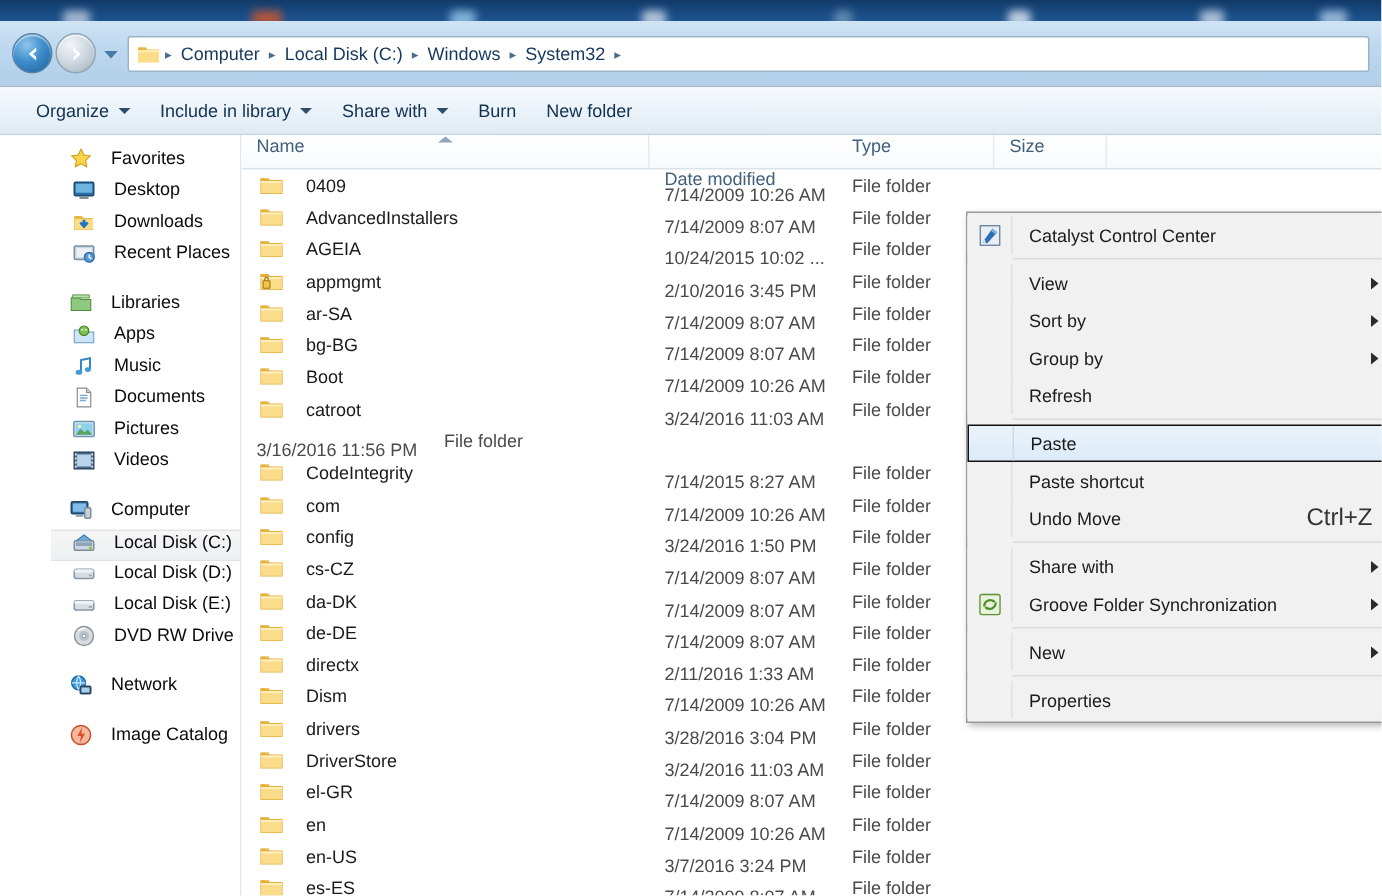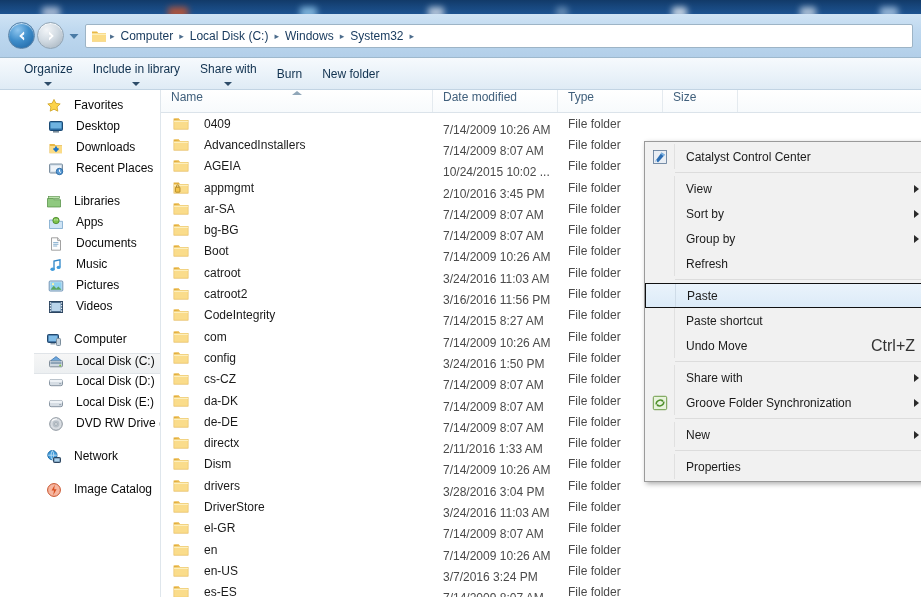--- a/index.html
+++ b/index.html
@@ -76,21 +76,21 @@
   
   .toolbar {
     height: 32px; width: 100%;
     background: linear-gradient(180deg,#f6fafd 0%, #eaf2f9 55%, #dfebf5 100%);
     border-bottom: 1px solid #c2d4e3;
     display: flex; align-items: center; padding-left: 14px;
   }
   .tbitem {
     font-size: 12px; color: #10314f; padding: 4px 9px;
     display: flex; align-items: center; gap: 6px; white-space: nowrap;
-    border: 1px solid transparent; border-radius: 2px; flex-direction: column;
+    border: 1px solid transparent; border-radius: 2px;
   }
   .caret-dn {
     width: 0; height: 0; border-left: 4px solid transparent;
     border-right: 4px solid transparent; border-top: 4px solid #2d4c69;
   }
 
   
   .body { display: flex; width: 100%; height: 507px; }
   .nav-pane {
     width: 161px; height: 100%; background: #fff;
@@ -124,21 +124,21 @@
     font-size: 12px; color: #41607c; display: flex; align-items: flex-start;
     padding-left: 10px; border-right: 1px solid #e4eaef; position: relative;
   }
   .sort-arrow {
     position: absolute; left: 50%; top: 1px; margin-left: -5px;
     width: 0; height: 0;
     border-left: 5px solid transparent; border-right: 5px solid transparent;
     border-bottom: 4px solid #8fa6b8;
   }
   .c-name { width: 272px; }
-  .c-date { width: 125px; }
+  .c-date { width: 125px; margin-top: 22px; }
   .c-type { width: 105px; }
   .c-size { width: 75px; }
 
   .rows { position: relative; }
   .row {
     display: flex; align-items: center; height: 21.3px;
     font-size: 12px; color: #1a1a1a; white-space: nowrap;
   }
   .cell-name {
     width: 272px; display: flex; align-items: center; gap: 15px; padding-left: 12px;
@@ -317,33 +317,33 @@
             <span class="nav-ico"><svg width="16" height="16" viewBox="0 0 16 16">
                 <path d="M1.5 5h5l1 1.3H14.5v7.2h-13z" fill="#cfe4f5" stroke="#6a9cc4" stroke-width=".7"></path>
                 <circle cx="8" cy="5.5" r="3.2" fill="#7cc24a" stroke="#3f7a23" stroke-width=".7"></circle>
                 <circle cx="6.9" cy="4.8" r=".6" fill="#fff"></circle>
                 <circle cx="9.1" cy="4.8" r=".6" fill="#fff"></circle>
               </svg></span>
             <span>Apps</span>
           </div>
           <div class="nav-row child">
             <span class="nav-ico"><svg width="16" height="16" viewBox="0 0 16 16">
+                <path d="M6 12.2V4.1l6-1.3v7.4" stroke="#2f86c7" stroke-width="1.3" fill="none"></path>
+                <ellipse cx="4.6" cy="12.2" rx="2.2" ry="1.7" fill="#3f9bdb"></ellipse>
+                <ellipse cx="10.6" cy="10.4" rx="2" ry="1.6" fill="#3f9bdb"></ellipse>
+              </svg></span>
+            <span>Music</span>
+          </div>
+          <div class="nav-row child">
+            <span class="nav-ico"><svg width="16" height="16" viewBox="0 0 16 16">
                 <path d="M3.5 1.8h6.2l2.8 2.8v9.6h-9z" fill="#fdfdfd" stroke="#8a8a8a" stroke-width=".8"></path>
                 <path d="M9.7 1.8v2.8h2.8" fill="#e4e4e4" stroke="#8a8a8a" stroke-width=".8"></path>
                 <path d="M5.2 6.6h5.2M5.2 8.3h5.2M5.2 10h4" stroke="#7aa7c9" stroke-width=".9"></path>
               </svg></span>
             <span>Documents</span>
-          </div>
-          <div class="nav-row child">
-            <span class="nav-ico"><svg width="16" height="16" viewBox="0 0 16 16">
-                <path d="M6 12.2V4.1l6-1.3v7.4" stroke="#2f86c7" stroke-width="1.3" fill="none"></path>
-                <ellipse cx="4.6" cy="12.2" rx="2.2" ry="1.7" fill="#3f9bdb"></ellipse>
-                <ellipse cx="10.6" cy="10.4" rx="2" ry="1.6" fill="#3f9bdb"></ellipse>
-              </svg></span>
-            <span>Music</span>
           </div>
           <div class="nav-row child">
             <span class="nav-ico"><svg width="16" height="16" viewBox="0 0 16 16">
                 <rect x="1.2" y="3" width="13.6" height="10" rx="1" fill="#dce9f5" stroke="#6d93b5"></rect>
                 <rect x="2.4" y="4.2" width="11.2" height="7.6" fill="#8fd0ef"></rect>
                 <path d="M2.4 11.8l3.4-4 2.5 2.6 2.1-2 3.2 3.4z" fill="#5aa55f"></path>
                 <circle cx="5" cy="6.2" r="1.1" fill="#fff6a8"></circle>
               </svg></span>
             <span>Pictures</span>
           </div>
@@ -552,29 +552,20 @@
                     <path d="M1.1 3.6h13.8v1.4H1.1z" fill="#fdefbd"></path>
                     <path d="M0.6 1.6h5.2l1.1 1.4H6.9z" fill="#f0c059"></path>
                   </svg></span>
                 <span>catroot</span>
               </div>
               <div class="cell-date">3/24/2016 11:03 AM</div>
               <div class="cell-type">File folder</div>
               <div class="cell-size"></div>
             </div>
             <div class="row">
-              <div class="cell-name">
-                <span class="folder-ico"><svg width="16" height="14" viewBox="0 0 16 14">
-                    <path d="M0.6 1.6h5.2l1.1 1.4H15.4v9.4H0.6z" fill="#e2ae3c"></path>
-                    <path d="M1.1 3.6h13.8v8.3H1.1z" fill="#fadc8b"></path>
-                    <path d="M1.1 3.6h13.8v1.4H1.1z" fill="#fdefbd"></path>
-                    <path d="M0.6 1.6h5.2l1.1 1.4H6.9z" fill="#f0c059"></path>
-                  </svg></span>
-                <span>catroot2</span>
-              </div>
               <div class="cell-date">3/16/2016 11:56 PM</div>
               <div class="cell-type">File folder</div>
               <div class="cell-size"></div>
             </div>
             <div class="row">
               <div class="cell-name">
                 <span class="folder-ico"><svg width="16" height="14" viewBox="0 0 16 14">
                     <path d="M0.6 1.6h5.2l1.1 1.4H15.4v9.4H0.6z" fill="#e2ae3c"></path>
                     <path d="M1.1 3.6h13.8v8.3H1.1z" fill="#fadc8b"></path>
                     <path d="M1.1 3.6h13.8v1.4H1.1z" fill="#fdefbd"></path>

